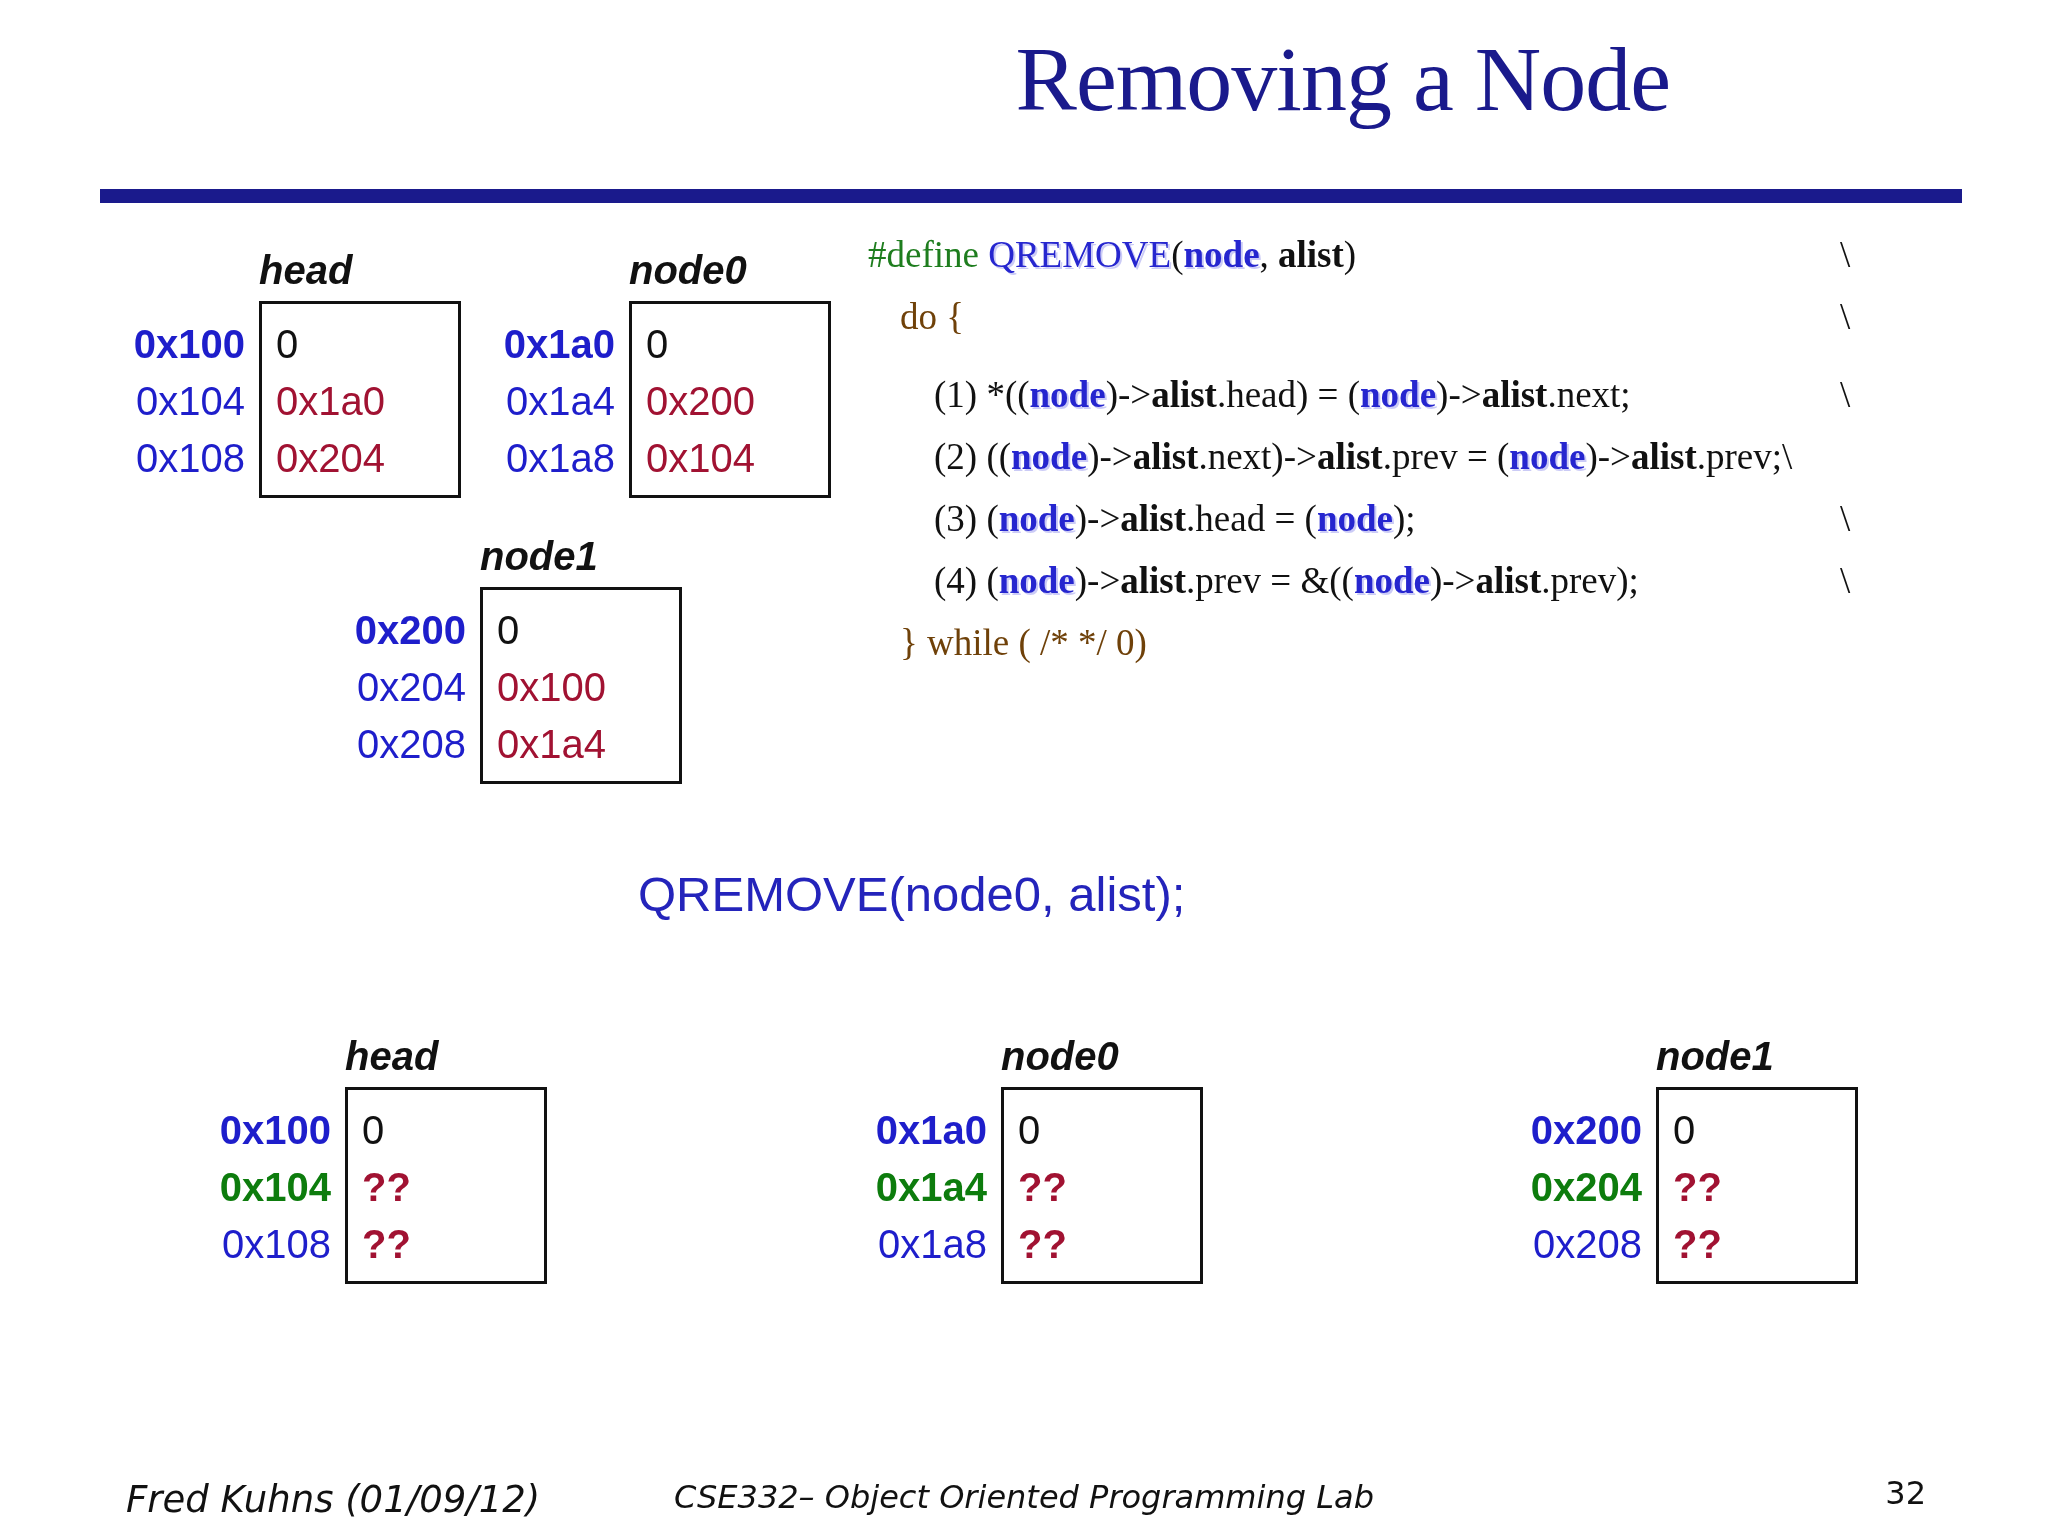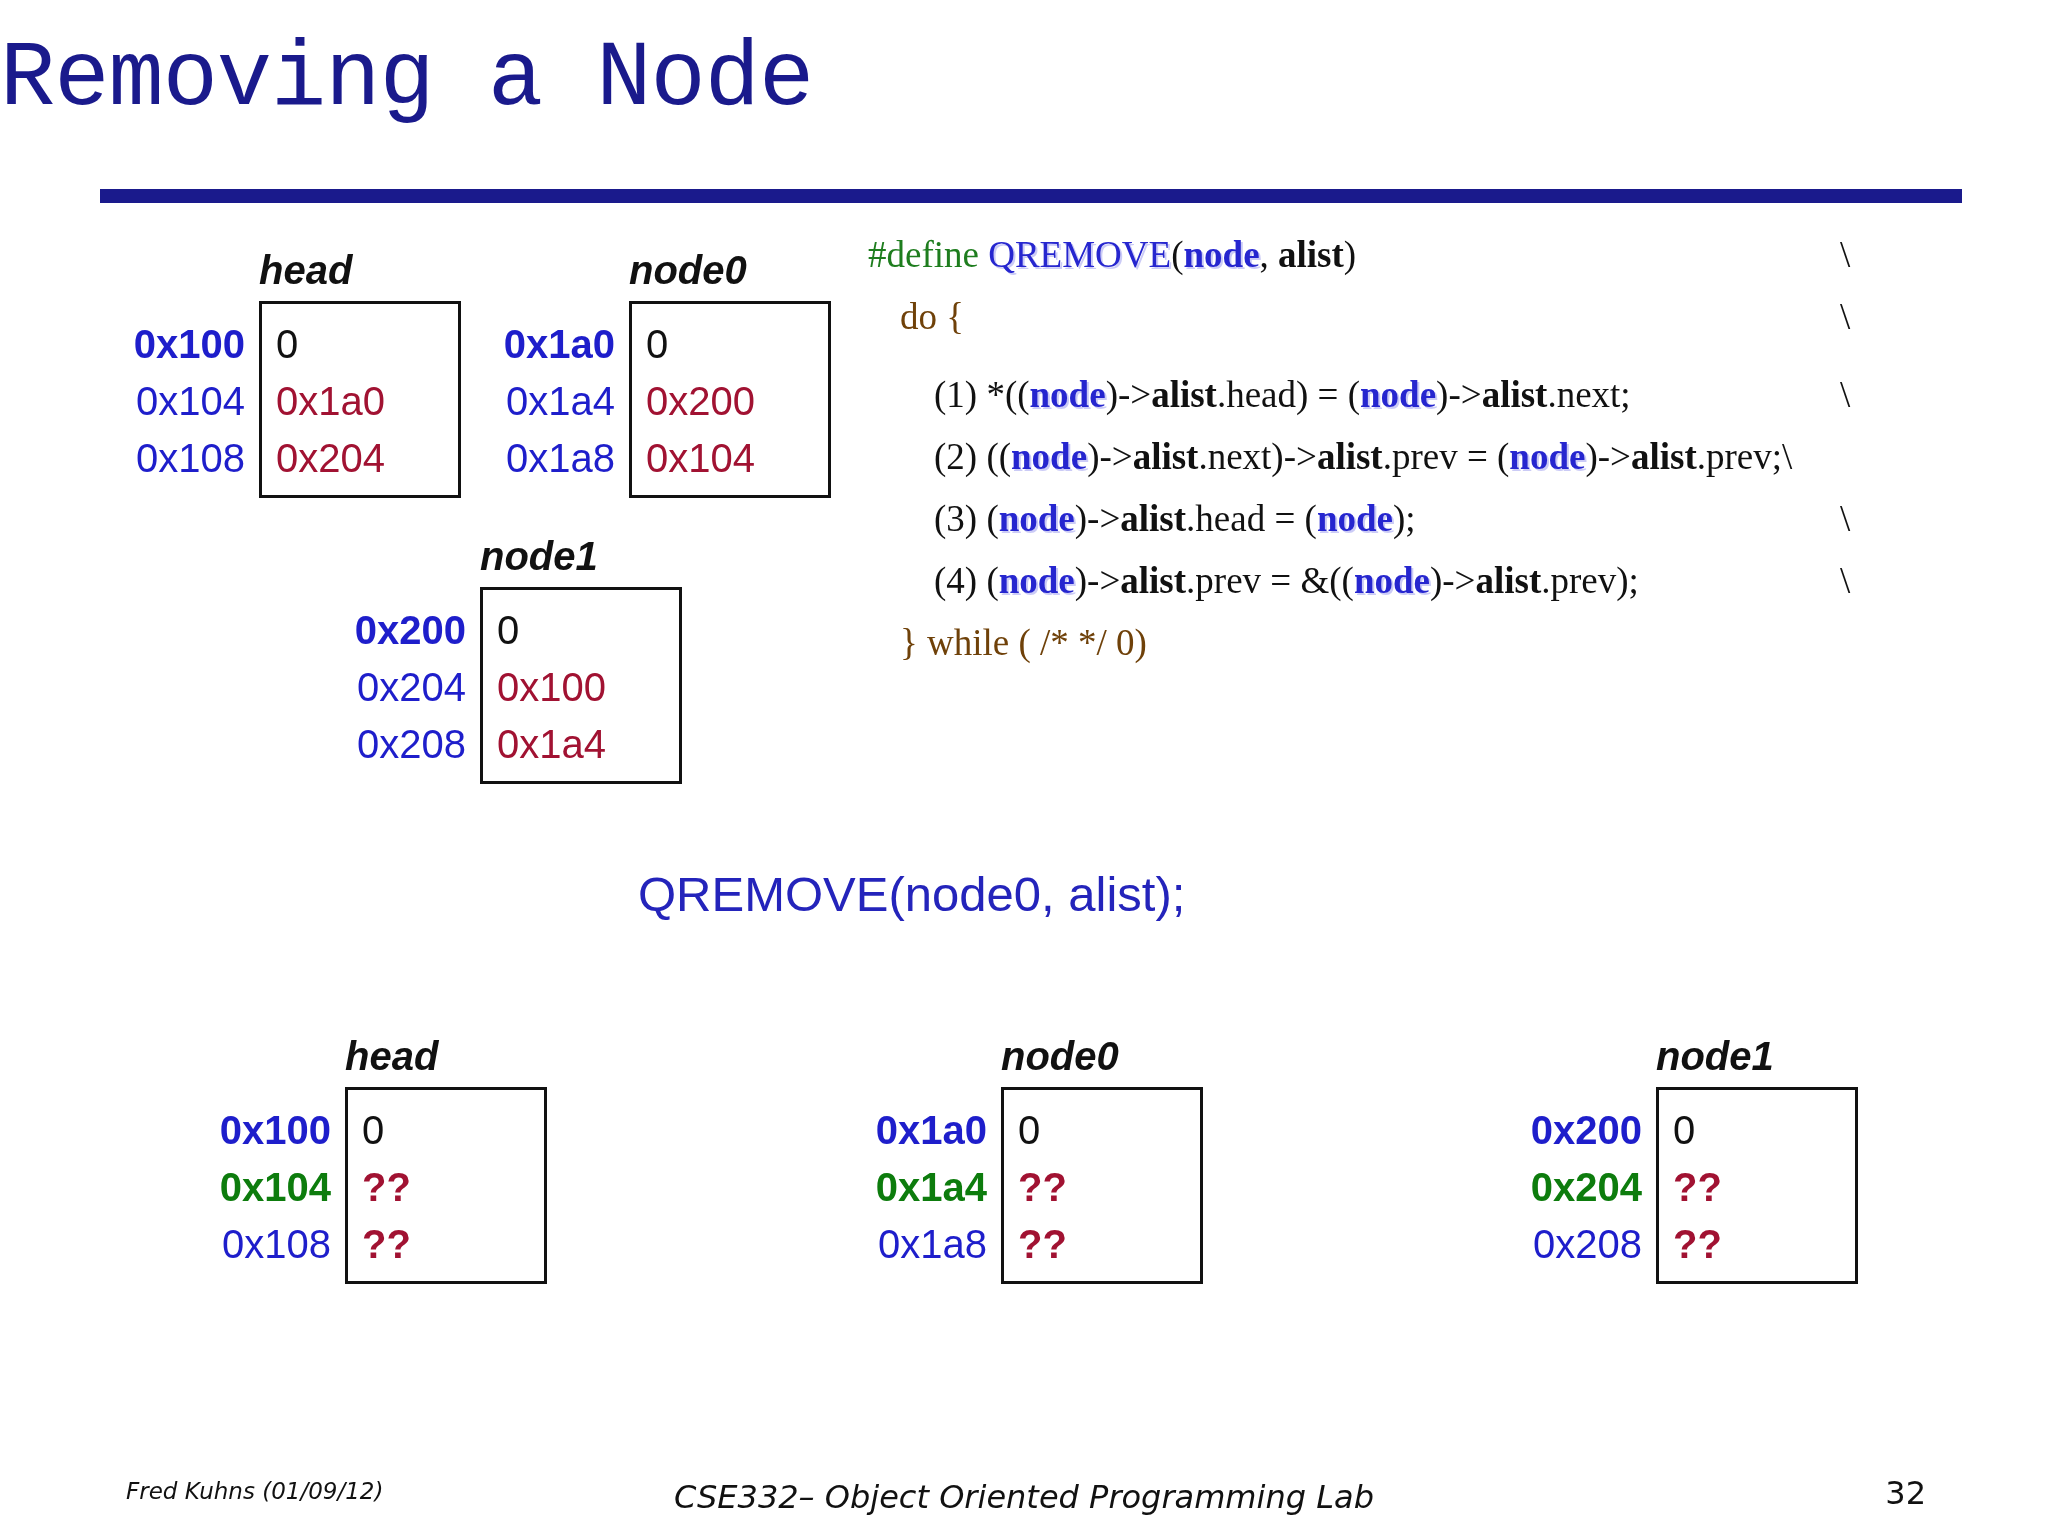--- a/index.html
+++ b/index.html
@@ -12,22 +12,22 @@
     --brown:#6f4109;
     --ink:#111;
   }
   html,body{margin:0;padding:0;}
   body{
     width:2048px;height:1536px;position:relative;background:#ffffff;
     font-family:"Liberation Sans",sans-serif;color:var(--ink);
     overflow:hidden;
   }
   .slide-title{
-    position:absolute;top:22px;left:0;width:1670px;text-align:left;
-    font-family:Liberation Mono, monospace;font-size:92px;line-height:1.25;
+    position:absolute;top:22px;left:0;width:1670px;text-align:right;
+    font-family:Liberation Serif, serif;font-size:92px;line-height:1.25;
     color:var(--navy);letter-spacing:-1px;
   }
   .title-rule{
     position:absolute;left:100px;top:189px;width:1862px;height:14px;
     background:var(--navy);
   }
 
   
   .memtable{position:absolute;}
   .memtable-label{
@@ -68,21 +68,21 @@
 
   
   .call-text{
     position:absolute;left:638px;top:866px;
     font-size:49px;color:#2424bb;white-space:nowrap;
   }
 
   
   .footer-left{
     position:absolute;left:126px;top:1478px;
-    font-family:"DejaVu Sans",sans-serif;font-style:italic;font-size:23px;
+    font-family:"DejaVu Sans",sans-serif;font-style:italic;font-size:37px;
   }
   .footer-center{
     position:absolute;left:0;top:1478px;width:2048px;text-align:center;
     font-family:"DejaVu Sans",sans-serif;font-style:italic;font-size:32px;
   }
   .footer-right{
     position:absolute;right:122px;top:1474px;
     font-family:"DejaVu Sans",sans-serif;font-size:32px;
   }
 </style>

